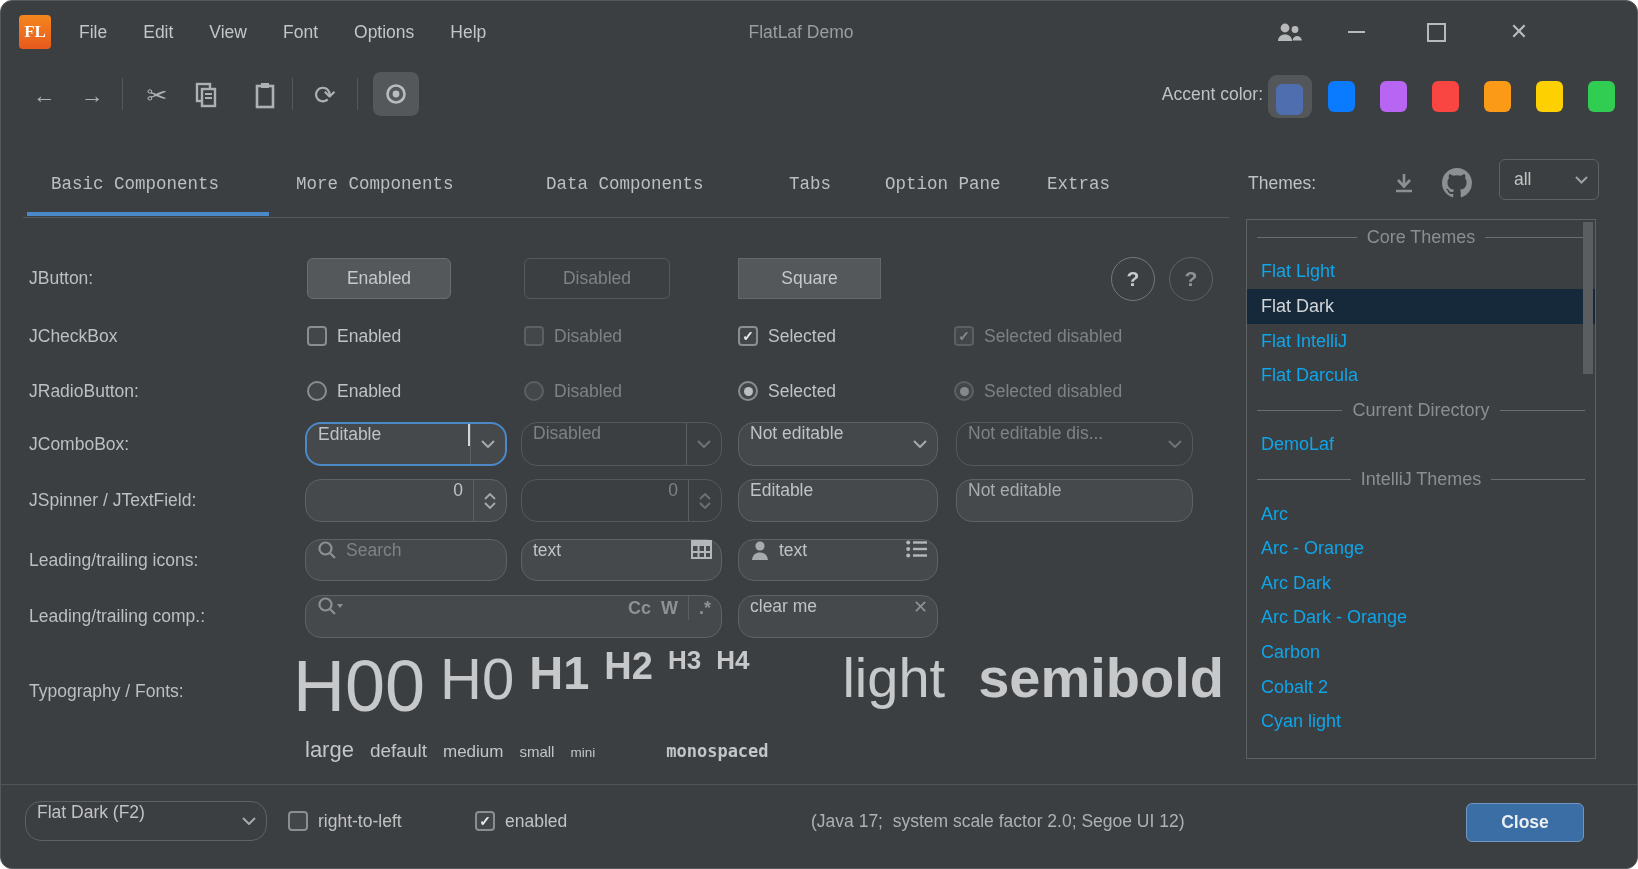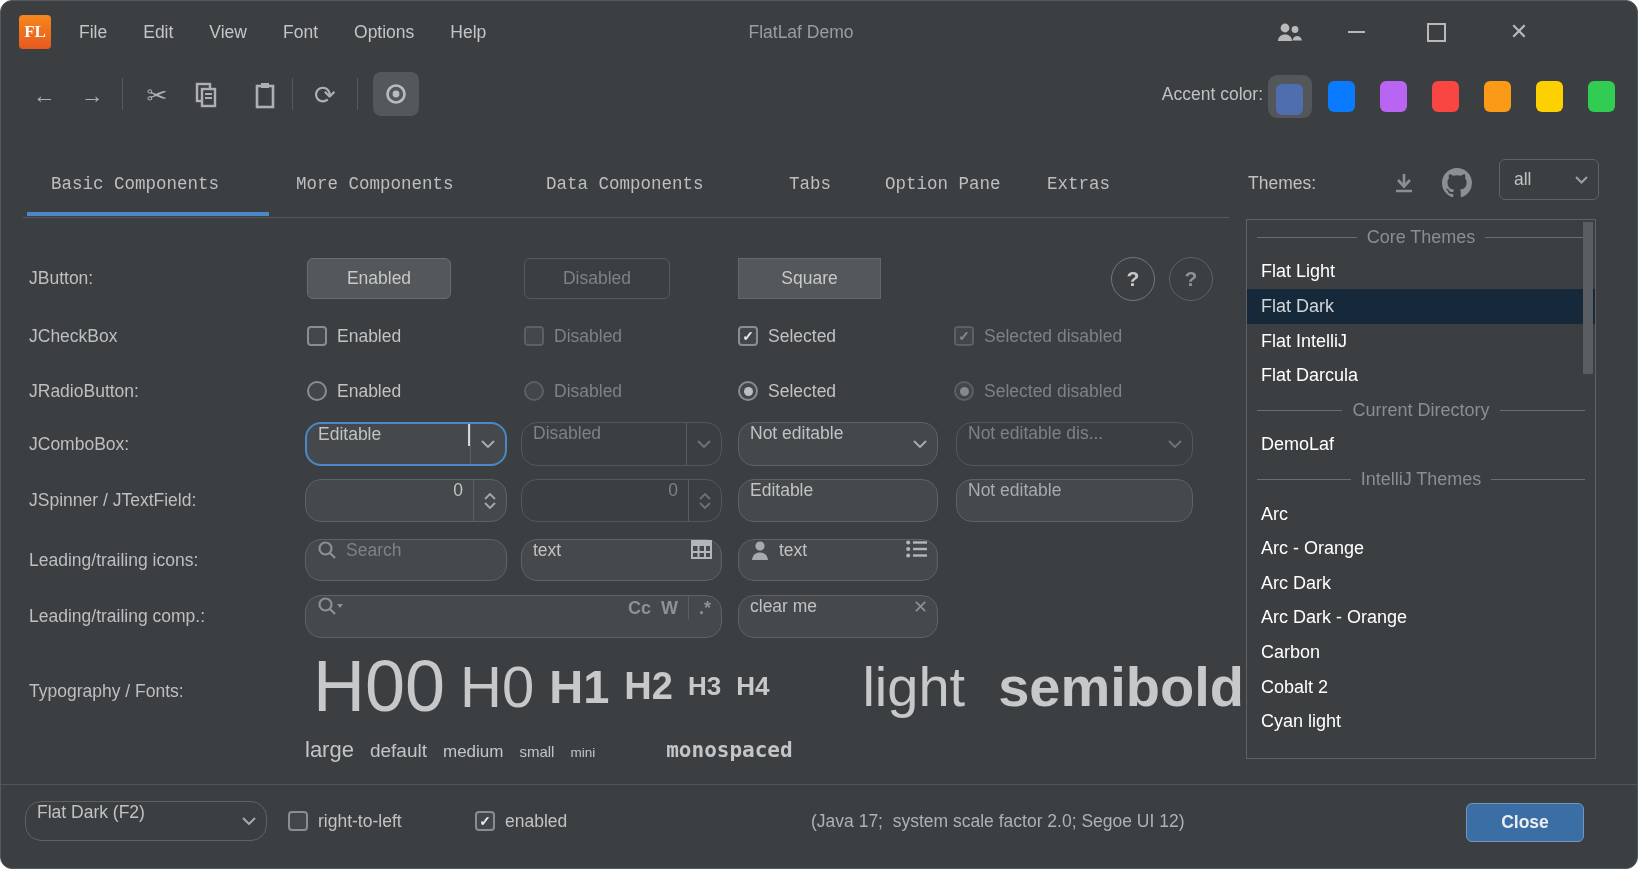--- a/index.html
+++ b/index.html
@@ -29,21 +29,21 @@
   #tab-underline{position:absolute;left:26px;top:211px;width:242px;height:4px;background:#4a88c7;}
   #tabs-divider{position:absolute;left:22px;top:216px;width:1206px;height:1px;background:#54585a;}
   
   #themes-label{position:absolute;left:1247px;top:162px;height:40px;line-height:40px;color:#bfc1c3;}
   .theme-tool{position:absolute;top:164px;width:36px;height:36px;display:flex;align-items:center;justify-content:center;}
   #themes-filter{position:absolute;left:1498px;top:158px;width:100px;height:41px;border:1px solid #5e6264;border-radius:6px;
     box-sizing:border-box;display:flex;align-items:center;}
   #themes-filter .combo-val{padding-left:14px;flex:1;}
   #themes-list{position:absolute;left:1245px;top:218px;width:350px;height:540px;border:1px solid #5e6264;
     box-sizing:border-box;overflow:hidden;font-size:18px;}
-  .theme-row{height:34.6px;display:flex;align-items:center;padding-left:14px;box-sizing:border-box;color:#ffffff;}
+  .theme-row{height:34.6px;display:flex;align-items:center;padding-left:14px;box-sizing:border-box;color:#0ea5e9;}
   .theme-row.sel{background:#16293b;color:#d3d6d8;}
   .theme-sep{height:34.6px;display:flex;align-items:center;gap:10px;padding:0 10px;color:#8b8e90;box-sizing:border-box;}
   .theme-sep i{flex:1;height:1px;background:#6b6e70;}
   #themes-scrollthumb{position:absolute;left:1582px;top:221px;width:10px;height:152px;background:#5a5e60;}
   
   .row-label{position:absolute;left:28px;color:#bdbfc1;}
   .cell{position:absolute;display:flex;align-items:center;gap:10px;height:26px;}
   .dim{color:#7e8284;}
   
   .btn{position:absolute;top:257px;height:41px;box-sizing:border-box;display:flex;align-items:center;justify-content:center;
@@ -76,30 +76,30 @@
   .spin .spin-val{flex:1;text-align:right;padding-right:10px;}
   .spin .spin-arrows{width:32px;align-self:stretch;border-left:1px solid #5b5f61;display:flex;flex-direction:column;
     align-items:center;justify-content:center;gap:2px;}
   .tf{padding-left:11px;}
   .icon-left{margin-right:9px;display:flex;align-items:center;}
   .icon-right{margin-left:auto;margin-right:9px;display:flex;align-items:center;}
   .match-btn{font-weight:700;color:#8e9294;margin-right:10px;font-size:18px;}
   .regex-btn{color:#8e9294;font-weight:700;font-size:18px;margin-left:10px;margin-right:10px;}
   .vline{width:1px;height:24px;background:#5b5f61;}
   
-  #type-heads{position:absolute;left:312px;top:644px;display:flex;align-items:center;gap:15px;color:#c6c8ca;white-space:nowrap;}
+  #type-heads{position:absolute;left:292px;top:644px;display:flex;align-items:flex-start;gap:15px;color:#c6c8ca;white-space:nowrap;}
   .h00{font-size:72px;} .h0{font-size:58px;}
   .h1{font-size:47px;font-weight:700;} .h2{font-size:38px;font-weight:700;}
   .h3{font-size:26px;font-weight:700;} .h4{font-size:26px;font-weight:700;}
   .w-light{font-size:56px;font-weight:300;margin-left:78px;}
   .w-semibold{font-size:56px;font-weight:700;margin-left:18px;}
   #type-sizes{position:absolute;left:304px;top:736px;display:flex;align-items:baseline;gap:16px;color:#c3c5c7;}
   .sz-large{font-size:22px;} .sz-default{font-size:19px;} .sz-medium{font-size:17px;}
   .sz-small{font-size:15px;} .sz-mini{font-size:13.5px;}
-  .sz-mono{font-family:"DejaVu Sans Mono",monospace;font-weight:600;font-size:21px;margin-left:55px;}
+  .sz-mono{font-family:"DejaVu Sans Mono",monospace;font-weight:600;font-size:17px;margin-left:55px;}
   
   #status-sep{position:absolute;left:0;top:783px;width:100%;height:1px;background:#515557;}
   #status-info{position:absolute;left:810px;top:800px;height:40px;line-height:40px;color:#aeb1b3;white-space:pre;}
   #close-btn{position:absolute;left:1465px;top:802px;width:118px;height:39px;background:#3a6ea5;border:1px solid #6f97bf;
     border-radius:6px;box-sizing:border-box;display:flex;align-items:center;justify-content:center;font-weight:700;color:#eceff1;}
   svg{display:block;}
 </style>
 </head>
 <body>
 

